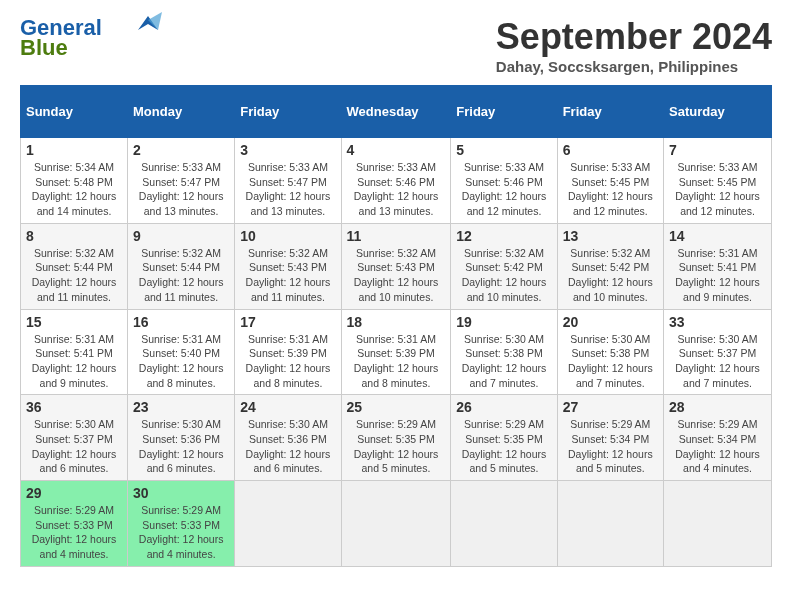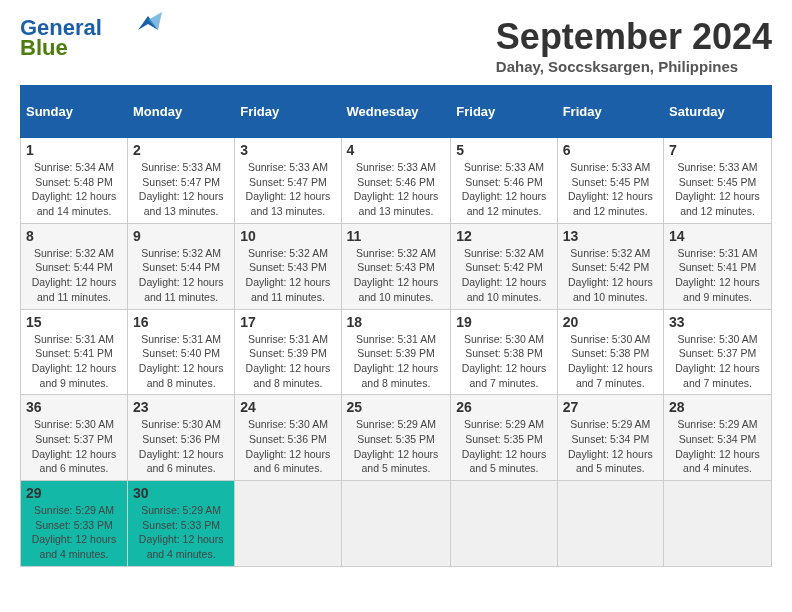--- a/index.html
+++ b/index.html
@@ -61,21 +61,21 @@
       vertical-align: top;
       padding: 4px 5px;
       width: 113px;
       min-height: 80px;
       background: #fff;
     }
     tbody tr:nth-child(even) td {
       background: #f5f5f5;
     }
     tbody tr:last-child td {
-      background: #14b8a6;
+      background: #86efac;
     }
     .day-num {
       font-size: 14px;
       font-weight: bold;
       color: #333;
       display: block;
       margin-bottom: 2px;
     }
     .day-info {
       color: #444;

